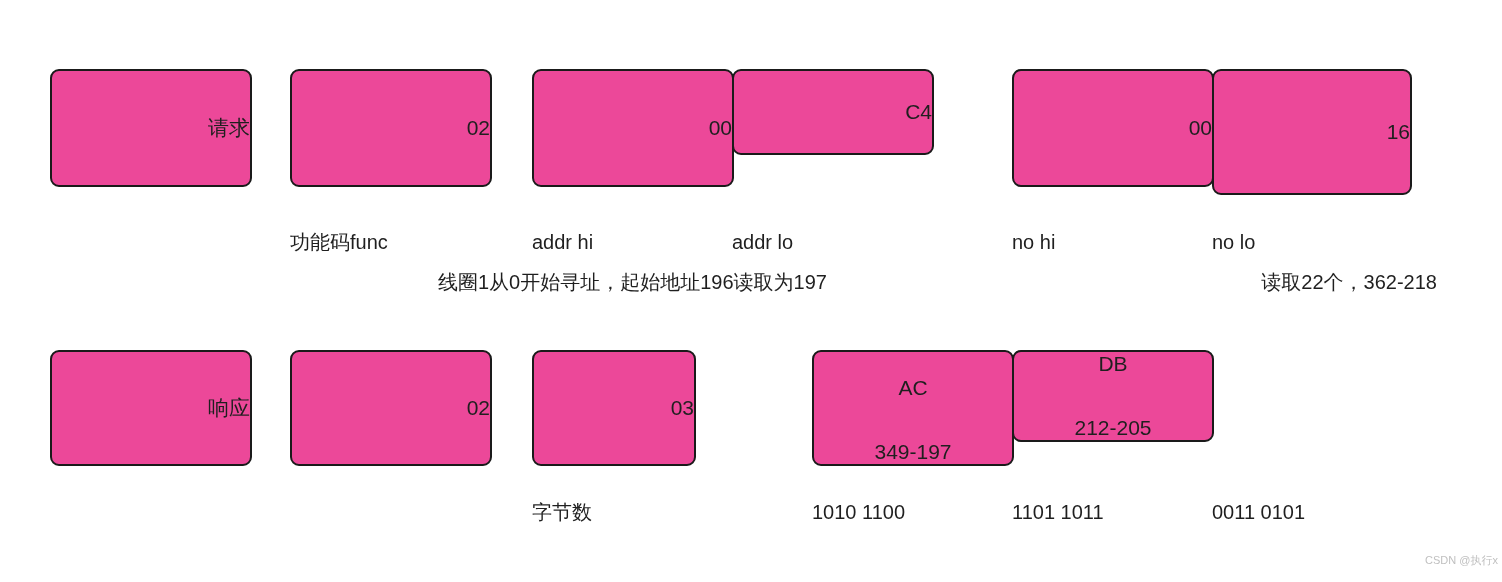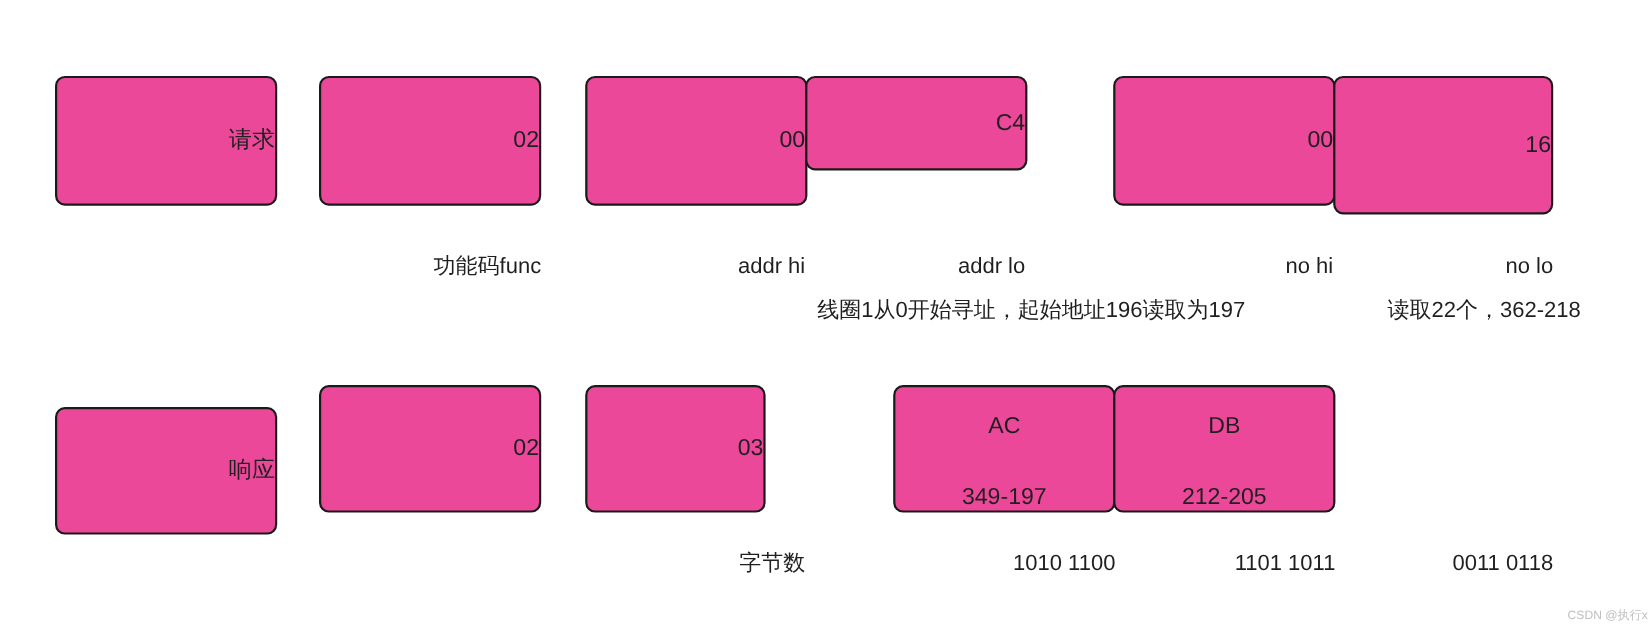--- a/index.html
+++ b/index.html
@@ -11,21 +11,21 @@
   .box{
     position:absolute;box-sizing:border-box;
     border:2px solid var(--border,#1a1a1a);
     border-radius:9px;background:#ec4899;
     display:flex;align-items:center;justify-content:flex-end;
     font-size:21px;line-height:24px;margin-top:18px;
   }
   .box.dual{flex-direction:column;gap:40px;}
   .flabel{
     position:absolute;font-size:20px;line-height:26px;
-    text-align:right;white-space:nowrap;
+    text-align:left;white-space:nowrap;
   }
   .flabel.right{text-align:right;}
   .watermark{
     position:absolute;top:553px;right:4px;
     font-size:11px;line-height:15px;
     color:var(--watermark,#c0c0c0);white-space:nowrap;
   }
 </style>
 </head>
 <body>
@@ -58,43 +58,43 @@
 
   <div class="flabel" style="left:290px;top:229px;width:202px">功能码func</div>
   <div class="flabel" style="left:532px;top:229px;width:200px">addr hi</div>
   <div class="flabel" style="left:732px;top:229px;width:200px">addr lo</div>
   <div class="flabel" style="left:1012px;top:229px;width:200px">no hi</div>
   <div class="flabel" style="left:1212px;top:229px;width:200px">no lo</div>
 
   <div class="flabel" style="left:438px;top:269px;width:694px">线圈1从0开始寻址，起始地址196读取为197</div>
   <div class="flabel right" style="left:1000px;top:269px;width:437px">读取22个，362-218</div>
 
-  <div class="box" style="left:50px;top:352px;width:202px;height:116px">
+  <div class="box" style="left:50px;top:332px;width:202px;height:116px">
     <span>响应</span>
   </div>
 
   <div class="box" style="left:290px;top:332px;width:202px;height:116px">
     <span>02</span>
   </div>
 
   <div class="box" style="left:532px;top:332px;width:164px;height:116px">
     <span>03</span>
   </div>
 
   <div class="box dual" style="left:812px;top:332px;width:202px;height:116px">
     <span>AC</span>
     <span>349-197</span>
   </div>
 
-  <div class="box dual" style="left:1012px;top:332px;width:202px;height:116px">
+  <div class="box dual" style="left:1012px;top:332px;width:202px;height:92px">
     <span>DB</span>
     <span>212-205</span>
   </div>
 
 
   <div class="flabel" style="left:532px;top:499px;width:200px">字节数</div>
   <div class="flabel" style="left:812px;top:499px;width:202px">1010 1100</div>
   <div class="flabel" style="left:1012px;top:499px;width:202px">1101 1011</div>
-  <div class="flabel" style="left:1212px;top:499px;width:200px">0011 0118</div>
+  <div class="flabel" style="left:1212px;top:499px;width:200px">0011 0101</div>
 
   <div class="watermark">CSDN @执行x</div>
 
 </div>
 
 </body></html>

